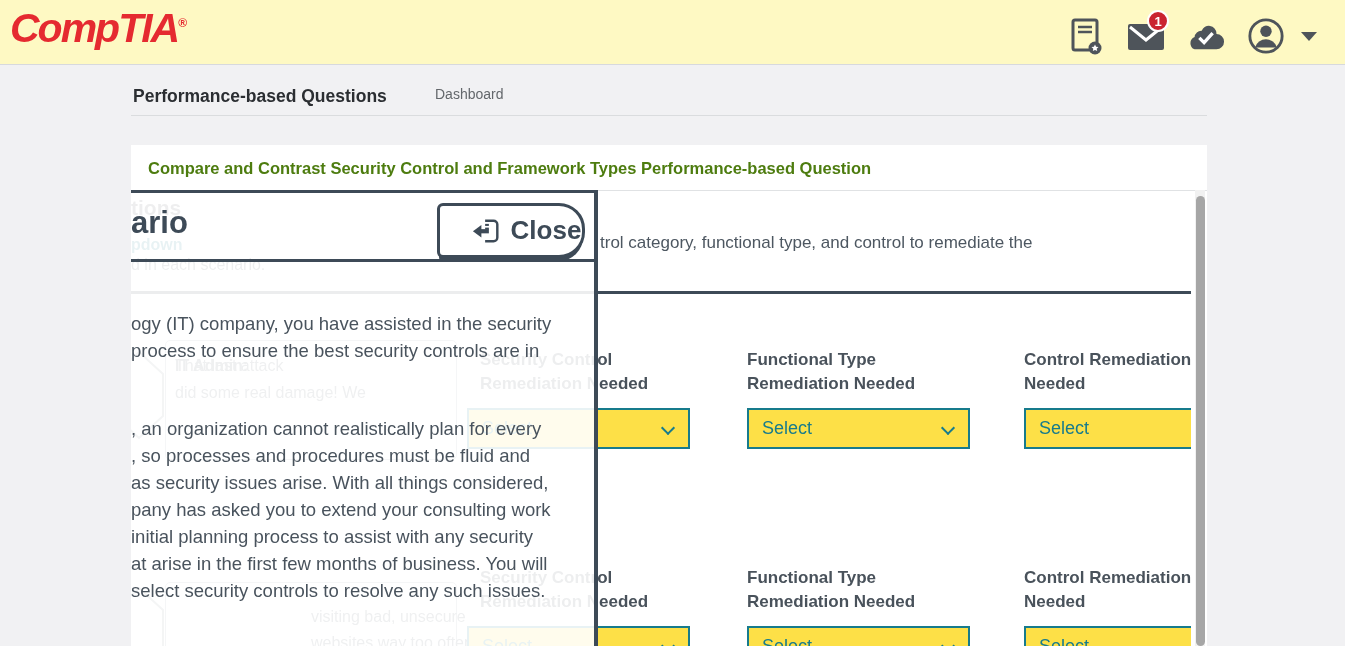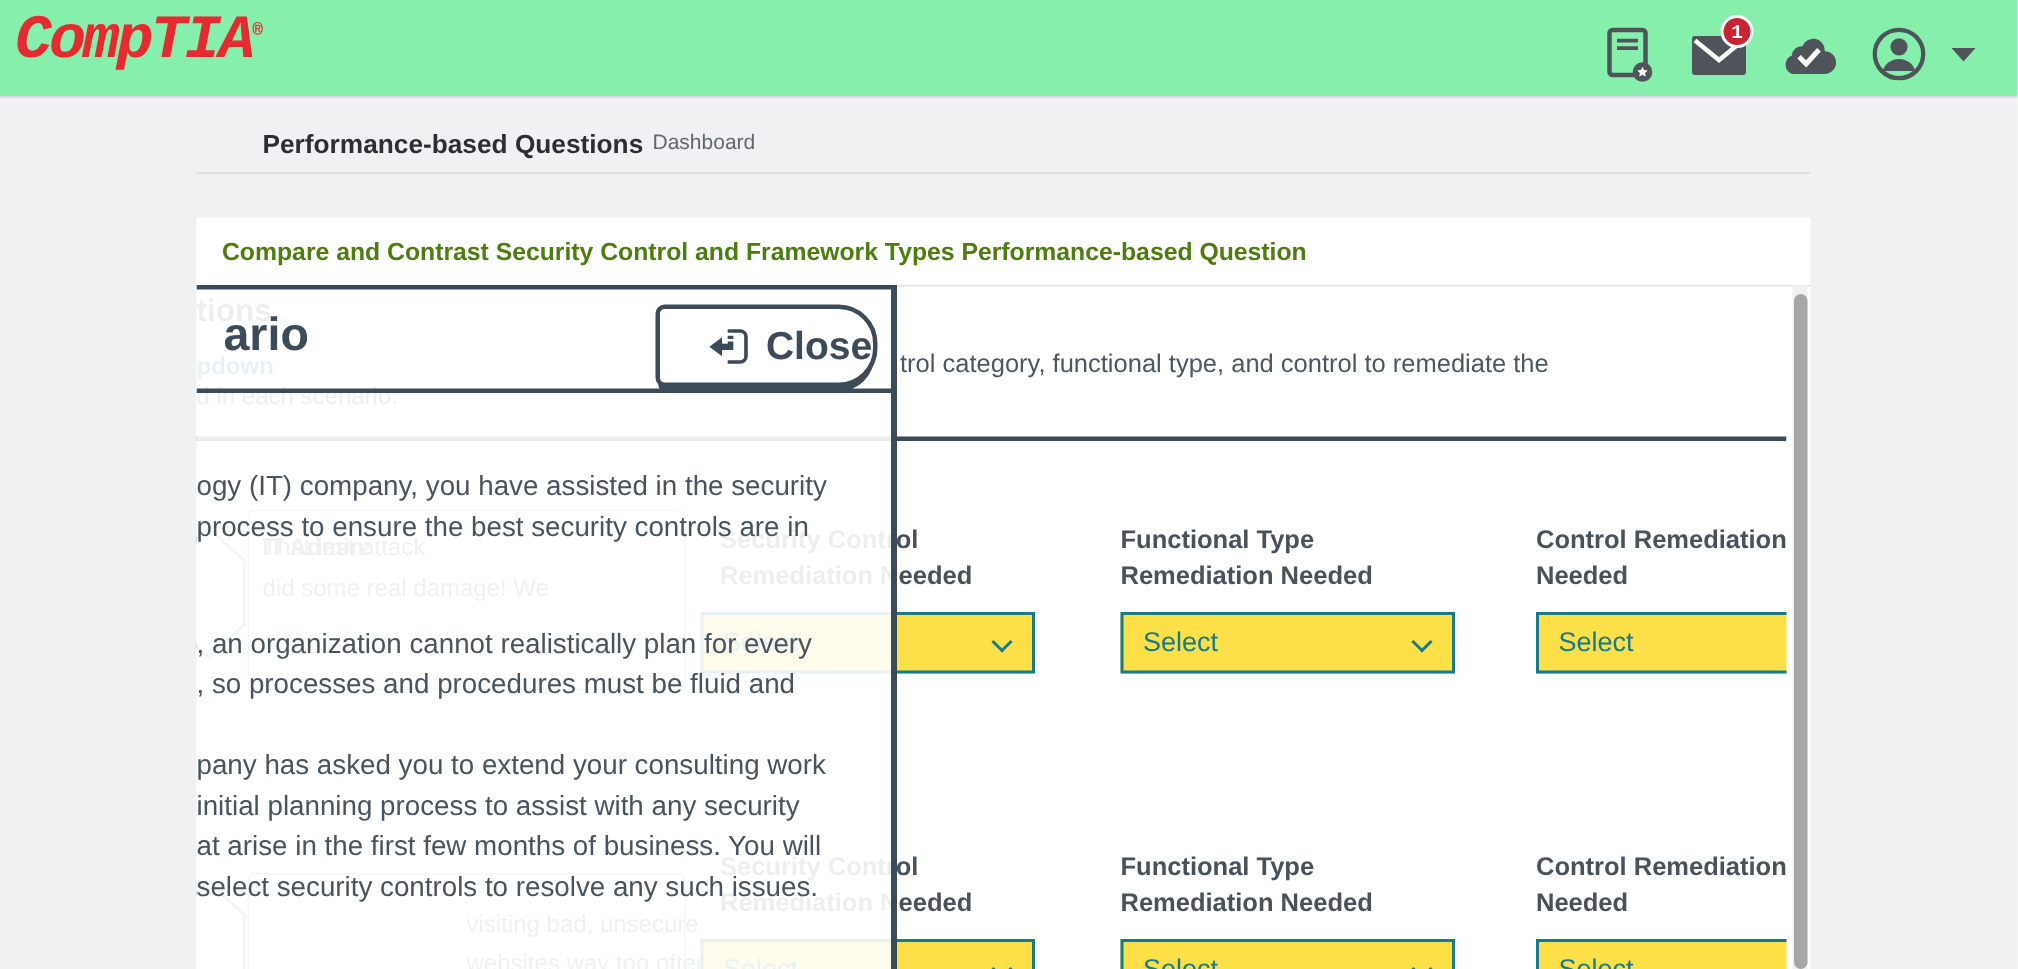--- a/index.html
+++ b/index.html
@@ -2,34 +2,34 @@
 <html><head>
 <meta charset="utf-8">
 <style>
   * { margin:0; padding:0; box-sizing:border-box; }
   html,body { width:1345px; height:646px; overflow:hidden;
     font-family:"Liberation Sans", sans-serif; background:#f1f1f3; }
   .app { position:relative; width:1345px; height:646px; }
 
   
   .hdr { position:absolute; left:0; top:0; width:1345px; height:65px;
-    background:#86efac; border-bottom:1px solid #d7d9dd;font-family:Liberation Mono, monospace; }
+    background:#fef9c3; border-bottom:1px solid #d7d9dd; }
   .logo { position:absolute; left:10px; top:5px; font-size:41px; font-weight:bold;
     color:#e52a30; letter-spacing:-2px; font-style:italic; }
   .logo sup { font-size:12px; font-style:normal; letter-spacing:0; }
   .hdr-icons { position:absolute; right:28px; top:18px; display:flex; align-items:center; gap:22px; }
   .icon-wrap { position:relative; width:38px; height:36px; display:flex; align-items:center; justify-content:center; cursor:pointer; }
   .badge { position:absolute; right:-4px; top:-8px; min-width:22px; height:22px; border-radius:11px;
     background:#ca2430; color:#fff; font-size:13px; font-weight:bold; display:flex;
     align-items:center; justify-content:center; border:2px solid #fff; }
   .caret-down { width:0; height:0; border-left:8px solid transparent; border-right:8px solid transparent;
     border-top:9px solid #4e545a; margin-left:-6px; cursor:pointer; }
 
   
-  .nav-title { position:absolute; left:133px; top:86px; font-size:17.5px; font-weight:bold; color:#2b2e32;margin-left:42px; }
+  .nav-title { position:absolute; left:133px; top:86px; font-size:17.5px; font-weight:bold; color:#2b2e32; }
   .nav-crumb { position:absolute; left:435px; top:86px; font-size:14px; color:#63676b; text-decoration:none; cursor:pointer; }
   .nav-divider { position:absolute; left:131px; top:115px; width:1076px; height:1px; background:#dadcde; }
 
   
   .card { position:absolute; left:131px; top:145px; width:1076px; height:501px; background:#ffffff; }
   .card-title { position:absolute; left:17px; top:14px; font-size:16.5px; font-weight:bold; color:#4d7c0f; }
   .card-title-border { position:absolute; left:0; top:45px; width:1076px; height:1px; background:#e0e2e4; }
 
   
   .sb-track { position:absolute; left:1064px; top:45px; width:10px; height:456px; background:#f1f1f1; }
@@ -60,21 +60,21 @@
   .sr1 { top:218px; } .sr2 { top:436px; }
   .c1s { left:336px; } .c2s { left:616px; } .c3s { left:893px; }
   .sel-text { left:13px; top:8px; font-size:18px; color:#177b8c; }
   .sel-chev { right:15px; top:13px; width:10px; height:10px; border-right:2.5px solid #177b8c;
     border-bottom:2.5px solid #177b8c; transform:rotate(45deg); }
 
   
   .modal { left:0; top:0; width:467px; height:456px; background:rgba(255,255,255,0.9);
     border-top:3px solid #3d4a57; border-right:4px solid #3d4a57; }
   .modal * { position:absolute; }
-  .modal-heading { left:0; top:12px; font-size:31px; font-weight:bold; color:#3d4a57; white-space:nowrap;margin-left:18px; }
+  .modal-heading { left:0; top:12px; font-size:31px; font-weight:bold; color:#3d4a57; white-space:nowrap; }
   .modal-underline { left:0; top:66px; width:463px; height:3px; background:#3d4a57; }
   .close-btn { left:306px; top:10px; width:148px; height:55px; background:#fff;
     border:3px solid #3d4a57; border-radius:6px 26px 26px 6px; box-shadow:0 5px 0 -2px #3d4a57;
     display:flex; align-items:center; justify-content:center; gap:9px; cursor:pointer;padding-left:31px; }
   .close-btn svg, .close-btn span { position:static; }
   .close-label { font-size:26px; font-weight:600; color:#3d4a57; }
   .mline { left:0; font-size:18.5px; color:#49535d; white-space:nowrap; }
 </style>
 </head>
 <body>
@@ -226,20 +226,21 @@
             <polygon points="1,16.2 10,9.5 10,23" fill="#3d4a57"></polygon>
           </svg>
           <span class="close-label">Close</span>
         </div>
 
         <div class="mline" style="top:147px">process to ensure the best security controls are in</div>
         <div class="mline" style="top:120px">ogy (IT) company, you have assisted in the security</div>
 
         <div class="mline" style="top:225px">, an organization cannot realistically plan for every</div>
         <div class="mline" style="top:252px">, so processes and procedures must be fluid and</div>
+        <div class="mline" style="top:279px">as security issues arise. With all things considered,</div>
         <div class="mline" style="top:306px">pany has asked you to extend your consulting work</div>
         <div class="mline" style="top:333px">initial planning process to assist with any security</div>
         <div class="mline" style="top:360px">at arise in the first few months of business. You will</div>
         <div class="mline" style="top:387px">select security controls to resolve any such issues.</div>
       </div>
     </div>
 
     <div class="sb-track">
       <div class="sb-thumb"></div>
     </div>

